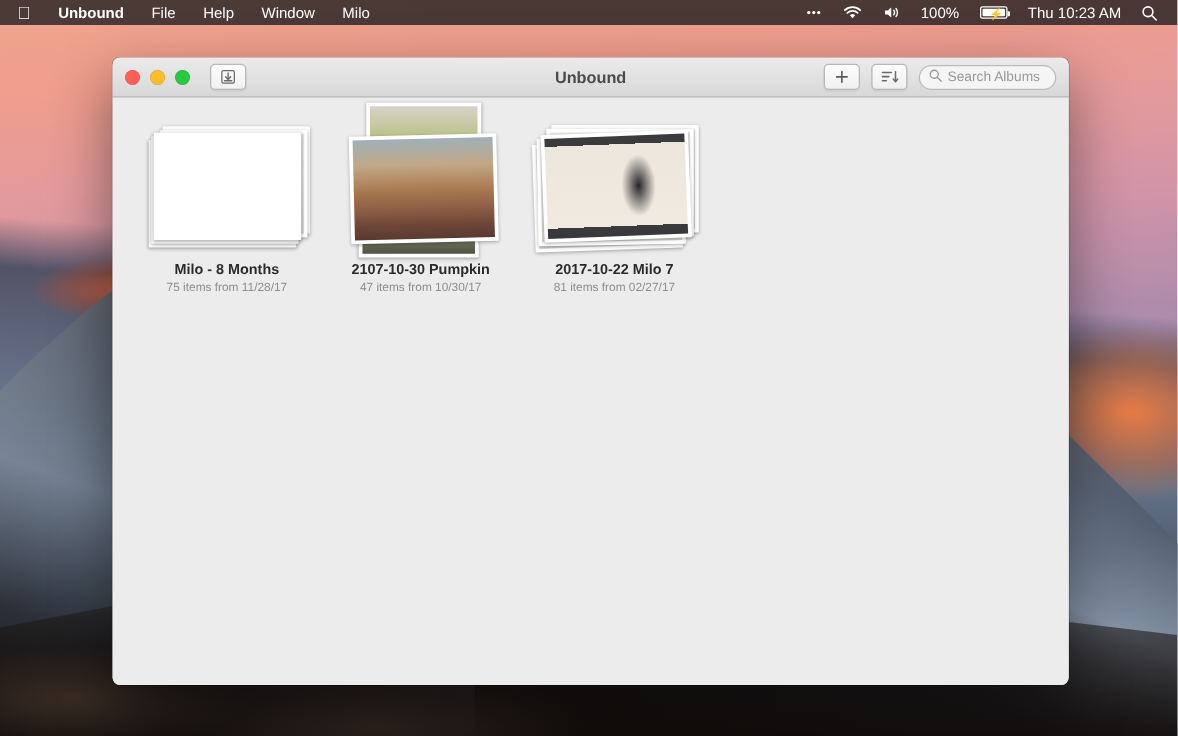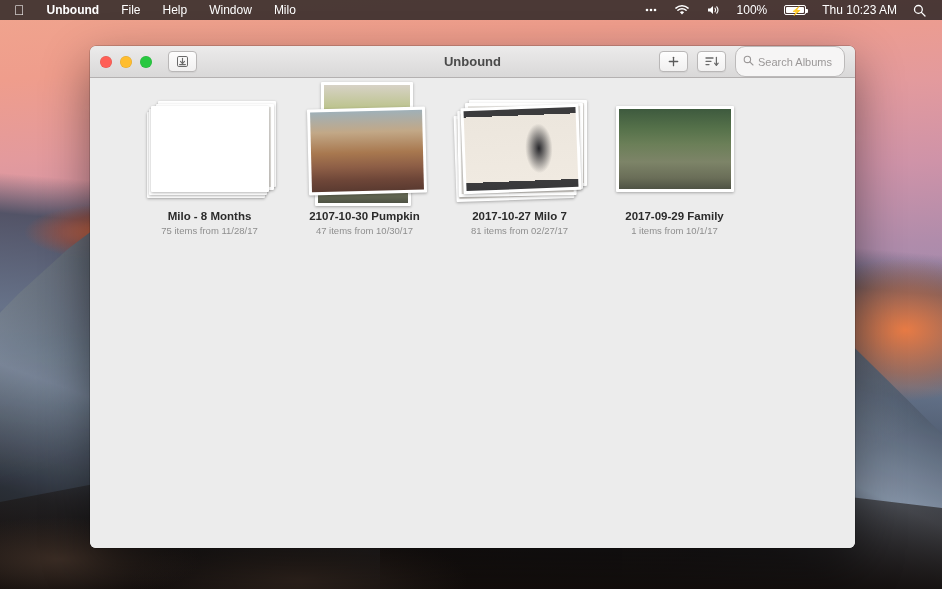--- a/index.html
+++ b/index.html
@@ -112,32 +112,32 @@
     box-shadow: 0 0.5px 0 rgba(255,255,255,0.8) inset, 0 1px 1px rgba(0,0,0,0.05);
     color: #555;
   }
   #import-btn { margin-left: 16px; }
   #win-title {
     position: absolute; left: 0; right: 0; text-align: center;
     font-size: 13px; font-weight: bold; color: #4a4a4a; pointer-events: none;
   }
   .tb-right { margin-left: auto; display: flex; align-items: center; gap: 9px; }
   #search-field {
-    width: 110px; height: 31px; border-radius: 10px;
+    width: 110px; height: 20px; border-radius: 10px;
     background: #f6f5f5; border: 1px solid #bcbaba;
     display: flex; align-items: center; padding: 0 7px; gap: 4px;
     color: #9b9898; font-size: 11px;
   }
   #search-field .s-placeholder { color: #9b9898; }
 
   
   #content { height: 470px; background: #ececec; padding-top: 16px; }
   #album-count { text-align: center; font-size: 12px; color: #8a8a8a; margin-bottom: 16px; }
 
-  #grid { display: flex; flex-wrap: wrap; padding: 0 28px; margin-left: 14px; }
+  #grid { display: flex; flex-wrap: wrap; padding: 0 14px; }
   .album { width: 155px; margin-bottom: 24px; display: flex; flex-direction: column; align-items: center; }
   .thumb-wrap { width: 140px; height: 110px; position: relative; display: flex; align-items: center; justify-content: center; }
   .card {
     position: absolute; background: #fff; padding: 3px;
     box-shadow: 0 1px 3px rgba(0,0,0,0.30);
     border-radius: 1px;
   }
   .card .ph { width: 100%; height: 100%; background-size: cover; background-position: center; }
   .album-title { font-size: 11.5px; font-weight: bold; color: #2b2b2b; margin-top: 6px; text-align: center; }
   .album-sub { font-size: 9.5px; color: #8e8e8e; margin-top: 3px; text-align: center; }
@@ -319,29 +319,20 @@
               <div class="card" style="width: 118px; height: 86px; z-index: 3; transform: translate(-6px, 8px) rotate(-2deg);">
                 <div class="ph img-plain"></div>
               </div>
               <div class="card" style="width: 118px; height: 86px; z-index: 4; transform: translate(-3px, 4px) rotate(-1deg);">
                 <div class="ph img-plain"></div>
               </div>
               <div class="card" style="width: 118px; height: 86px; z-index: 5; transform: translate(1px, 0px) rotate(-2.2deg);">
                 <div class="ph img-milo7"></div>
               </div>
             </div>
-            <div class="album-title">2017-10-27 Milo 7</div>
+            <div class="album-title">2017-10-22 Milo 7</div>
             <div class="album-sub">81 items from 02/27/17</div>
-          </div>
-          <div class="album">
-            <div class="thumb-wrap">
-              <div class="card" style="width: 118px; height: 86px; z-index: 5; transform: translate(0px, 0px) rotate(0deg);">
-                <div class="ph img-fam"></div>
-              </div>
-            </div>
-            <div class="album-title">2017-09-29 Family</div>
-            <div class="album-sub">1 items from 10/1/17</div>
           </div>
         </div>
     </div>
 
   </div>
 </div>
 
 </body></html>

